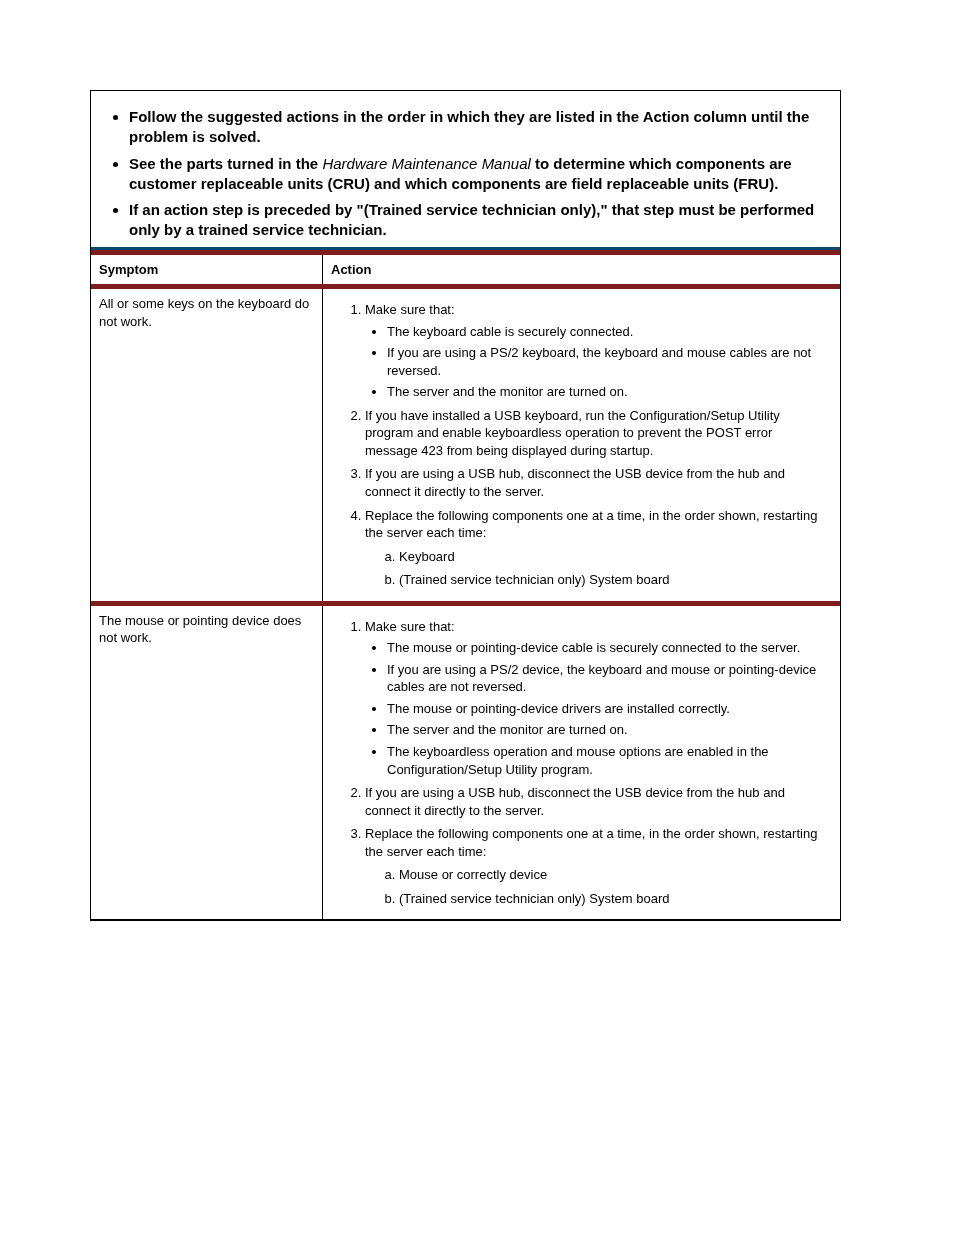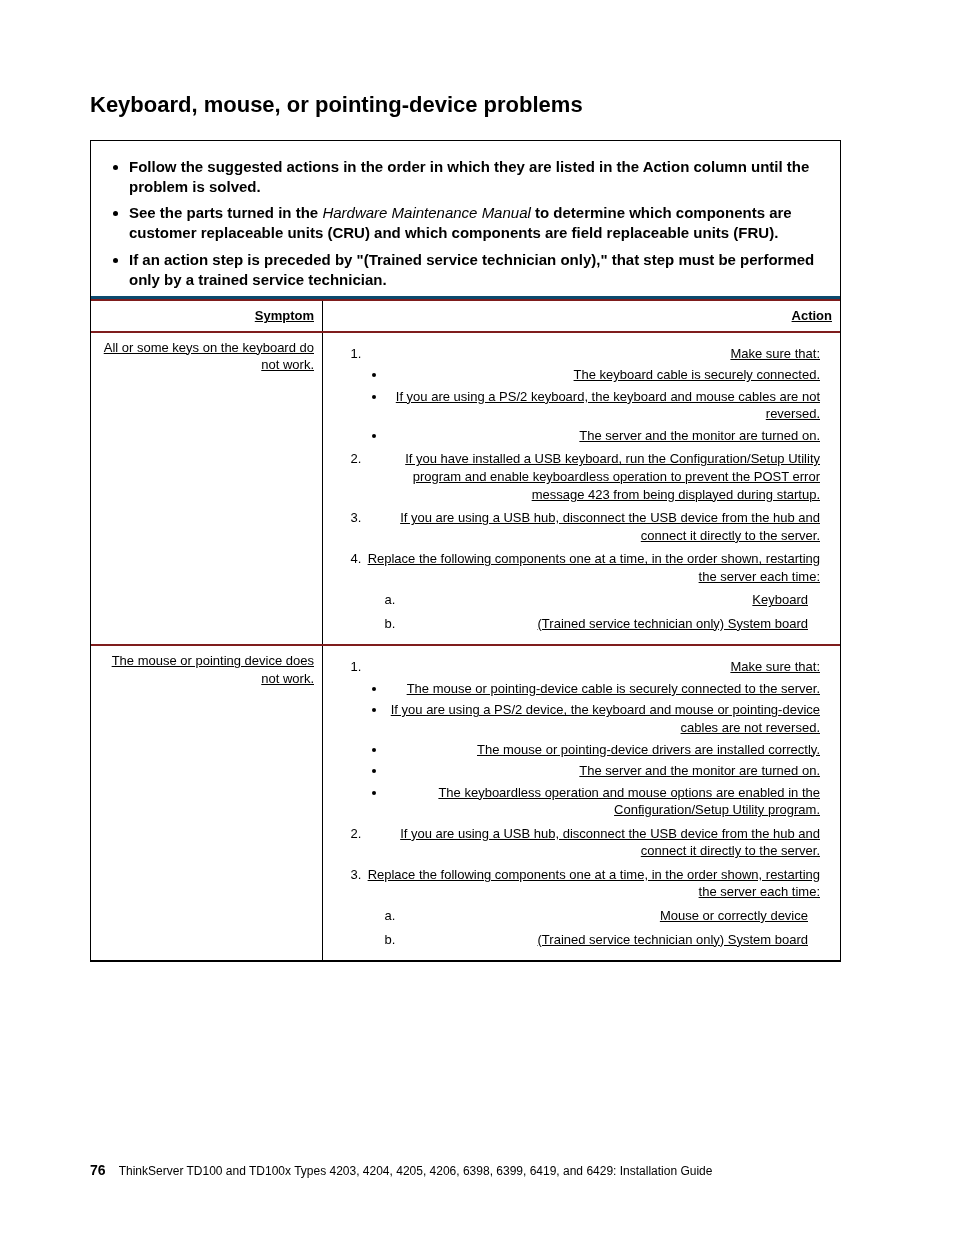--- a/index.html
+++ b/index.html
@@ -37,26 +37,25 @@
   .intro b { font-weight: bold; }
   .intro em { font-weight: normal; }
   .intro ul { padding-left: 18px; margin: 0; }
   .intro li { margin: 6px 0; }
   table.inner {
     width: 100%;
     border-collapse: collapse;
     font-size: 13px;
   }
   table.inner th, table.inner td {
-    border-top: 2px solid #7f1d1d;
+    border-top: 5px solid #7f1d1d;
     border-bottom: 1px solid #000;
-    text-align: right;
+    text-align: left;
     vertical-align: top;
     padding: 6px 8px;
-    text-decoration: underline;
   }
   table.inner th:first-child, table.inner td:first-child {
     width: 215px;
     border-right: 1px solid #000;
   }
   table.inner th { font-weight: bold; }
   .actions ol { margin: 4px 0; padding-left: 22px; }
   .actions ol > li { margin: 6px 12px; }
   .actions ul { margin: 4px 0; padding-left: 22px; list-style: disc; }
   .actions ul > li { margin: 4px 0; }
@@ -68,21 +67,20 @@
     right: 115px;
     font-size: 12px;
   }
   .footer .pn { font-weight: bold; font-size: 14px; margin-right: 10px; }
 </style>
 </head>
 <body>
 
 <div class="page">
 
-  <h1>Keyboard, mouse, or pointing-device problems</h1>
 
   <div class="box">
 
     <div class="intro">
       <ul>
         <li><b>Follow the suggested actions in the order in which they are listed in the Action column until the problem is solved.</b></li>
         <li><b>See the parts turned in the </b><em>Hardware Maintenance Manual</em><b> to determine which components are customer replaceable units (CRU) and which components are field replaceable units (FRU).</b></li>
         <li><b>If an action step is preceded by "(Trained service technician only)," that step must be performed only by a trained service technician.</b></li>
       </ul>
     </div>
@@ -144,18 +142,14 @@
                 </ol>
               </li>
             </ol>
           </td>
         </tr>
 
       </tbody>
     </table>
   </div>
 
-  <div class="footer">
-    <span class="pn">76</span>
-    <span>ThinkServer TD100 and TD100x Types 4203, 4204, 4205, 4206, 6398, 6399, 6419, and 6429: Installation Guide</span>
-  </div>
 
 </div>
 
 </body></html>

